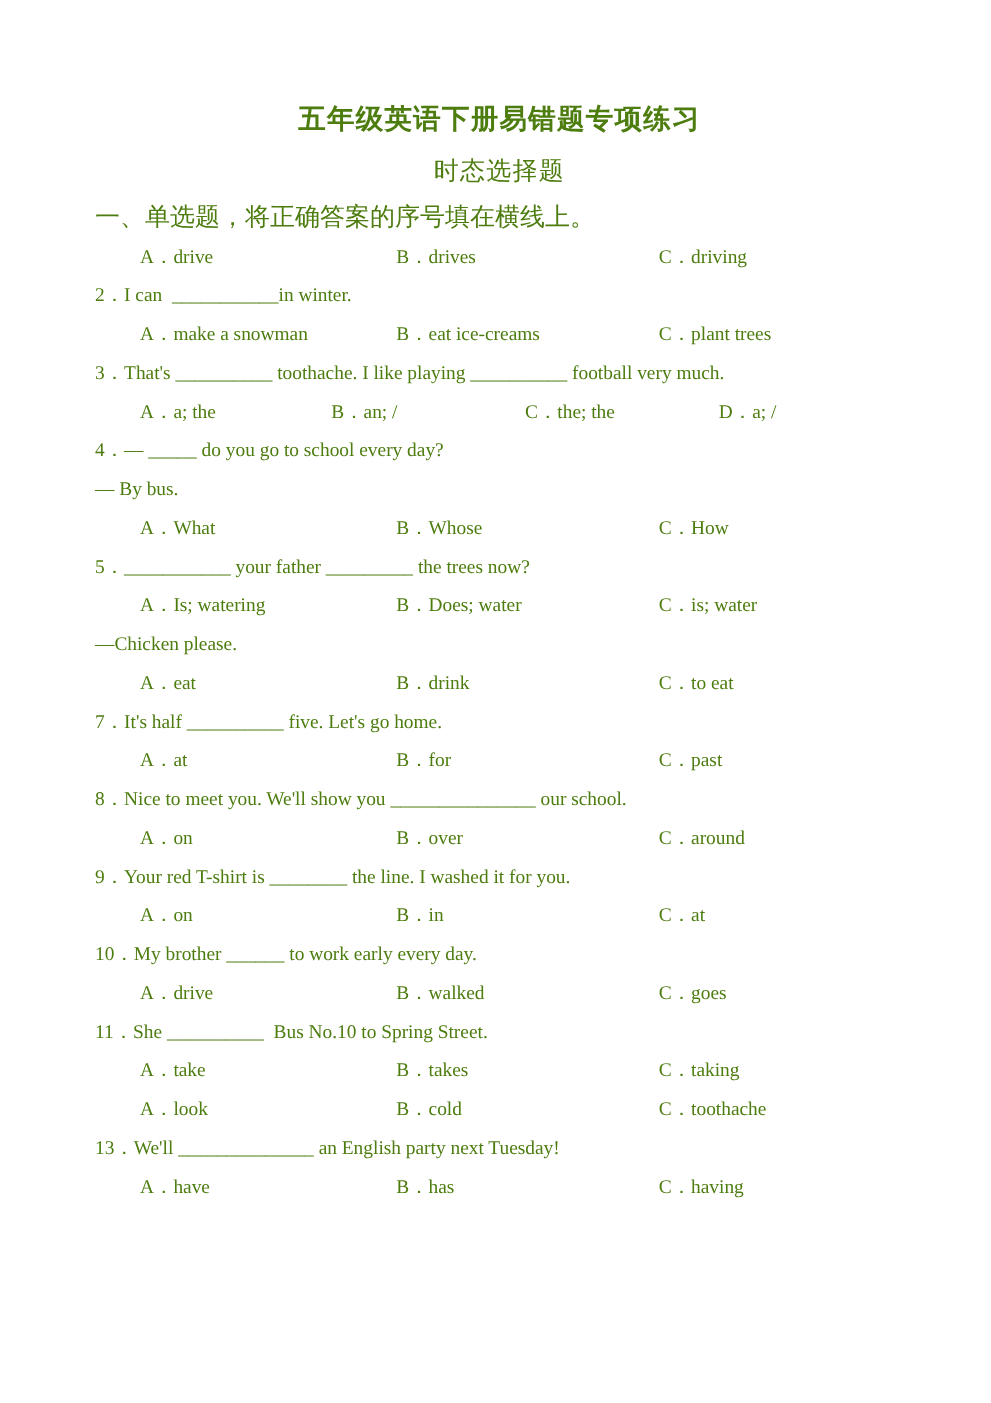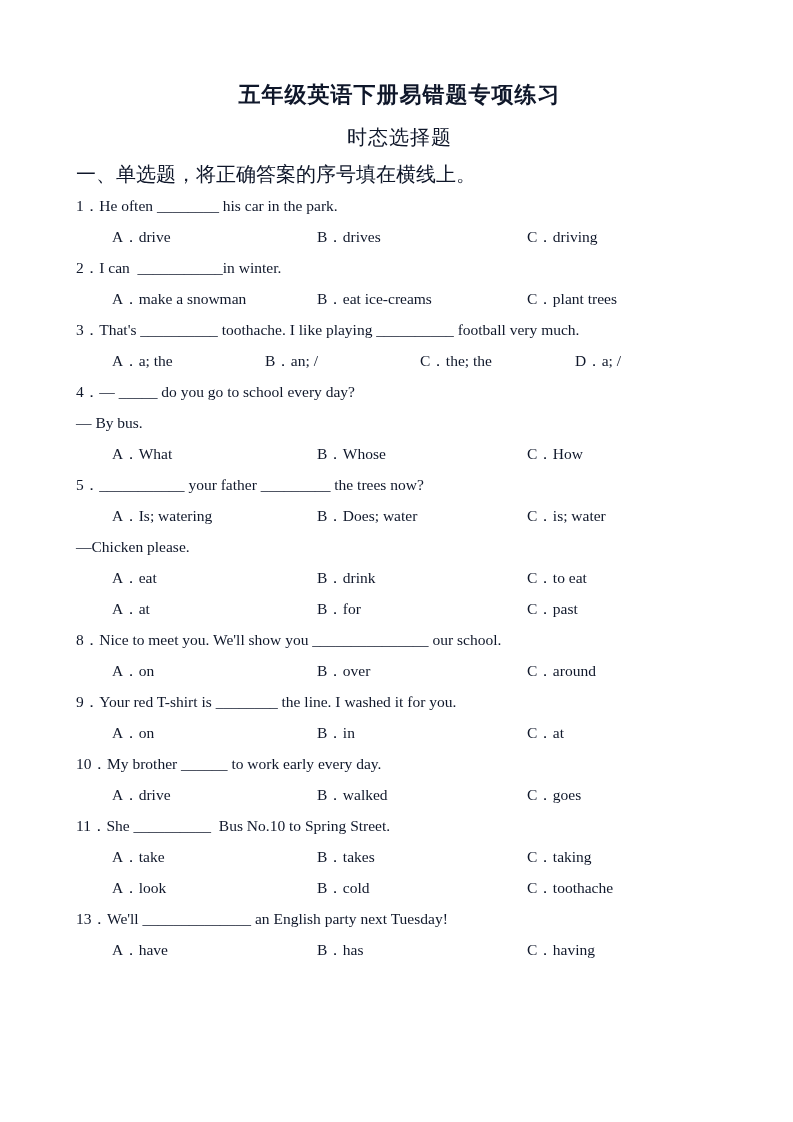--- a/index.html
+++ b/index.html
@@ -1,20 +1,20 @@
 <!DOCTYPE html>
 <html><head>
 <meta charset="utf-8">
 <style>
   html, body { margin: 0; padding: 0; background: #ffffff; }
   .page {
     width: 793px;
     height: 1122px;
     background: #ffffff;
-    color: #0f172a;
+    color: #4d7c0f;
     font-family: "Liberation Serif", "DejaVu Serif", serif;
     position: relative;
     overflow: hidden;
     box-sizing: border-box;
   }
   .content { padding: 0 70px 0 76px; }
   .doc-title {
     margin-top: 82px;
     text-align: center;
     font-size: 22px;
@@ -49,21 +49,20 @@
 </head>
 <body>
 
 <div class="page">
   <div class="content">
     <div class="doc-title">五年级英语下册易错题专项练习</div>
     <div class="doc-subtitle">时态选择题</div>
     <div class="instruction">一、单选题，将正确答案的序号填在横线上。</div>
     <div class="questions">
         <div class="question">
-          <div class="line"><span class="qnum">1</span><span class="qnum-sep">．</span><span class="stem-text">He often ________ his car in the park.</span></div>
           <div class="line opts"><span class="option" style="left: 0px;"><span class="opt-label">A</span><span class="opt-sep">．</span><span class="opt-text">drive</span></span><span class="option" style="left: 205px;"><span class="opt-label">B</span><span class="opt-sep">．</span><span class="opt-text">drives</span></span><span class="option" style="left: 415px;"><span class="opt-label">C</span><span class="opt-sep">．</span><span class="opt-text">driving</span></span></div>
         </div>
         <div class="question">
           <div class="line"><span class="qnum">2</span><span class="qnum-sep">．</span><span class="stem-text">I can  ___________in winter.</span></div>
           <div class="line opts"><span class="option" style="left: 0px;"><span class="opt-label">A</span><span class="opt-sep">．</span><span class="opt-text">make a snowman</span></span><span class="option" style="left: 205px;"><span class="opt-label">B</span><span class="opt-sep">．</span><span class="opt-text">eat ice-creams</span></span><span class="option" style="left: 415px;"><span class="opt-label">C</span><span class="opt-sep">．</span><span class="opt-text">plant trees</span></span></div>
         </div>
         <div class="question">
           <div class="line"><span class="qnum">3</span><span class="qnum-sep">．</span><span class="stem-text">That's __________ toothache. I like playing __________ football very much.</span></div>
           <div class="line opts"><span class="option" style="left: 0px;"><span class="opt-label">A</span><span class="opt-sep">．</span><span class="opt-text">a; the</span></span><span class="option" style="left: 153px;"><span class="opt-label">B</span><span class="opt-sep">．</span><span class="opt-text">an; /</span></span><span class="option" style="left: 308px;"><span class="opt-label">C</span><span class="opt-sep">．</span><span class="opt-text">the; the</span></span><span class="option" style="left: 463px;"><span class="opt-label">D</span><span class="opt-sep">．</span><span class="opt-text">a; /</span></span></div>
         </div>
@@ -74,20 +73,21 @@
         </div>
         <div class="question">
           <div class="line"><span class="qnum">5</span><span class="qnum-sep">．</span><span class="stem-text">___________ your father _________ the trees now?</span></div>
           <div class="line opts"><span class="option" style="left: 0px;"><span class="opt-label">A</span><span class="opt-sep">．</span><span class="opt-text">Is; watering</span></span><span class="option" style="left: 205px;"><span class="opt-label">B</span><span class="opt-sep">．</span><span class="opt-text">Does; water</span></span><span class="option" style="left: 415px;"><span class="opt-label">C</span><span class="opt-sep">．</span><span class="opt-text">is; water</span></span></div>
         </div>
         <div class="question">
           <div class="line cont"><span class="stem-text">—Chicken please.</span></div>
           <div class="line opts"><span class="option" style="left: 0px;"><span class="opt-label">A</span><span class="opt-sep">．</span><span class="opt-text">eat</span></span><span class="option" style="left: 205px;"><span class="opt-label">B</span><span class="opt-sep">．</span><span class="opt-text">drink</span></span><span class="option" style="left: 415px;"><span class="opt-label">C</span><span class="opt-sep">．</span><span class="opt-text">to eat</span></span></div>
         </div>
         <div class="question">
+          <div class="line"><span class="qnum">7</span><span class="qnum-sep">．</span><span class="stem-text">It's half __________ five. Let's go home.</span></div>
           <div class="line opts"><span class="option" style="left: 0px;"><span class="opt-label">A</span><span class="opt-sep">．</span><span class="opt-text">at</span></span><span class="option" style="left: 205px;"><span class="opt-label">B</span><span class="opt-sep">．</span><span class="opt-text">for</span></span><span class="option" style="left: 415px;"><span class="opt-label">C</span><span class="opt-sep">．</span><span class="opt-text">past</span></span></div>
         </div>
         <div class="question">
           <div class="line"><span class="qnum">8</span><span class="qnum-sep">．</span><span class="stem-text">Nice to meet you. We'll show you _______________ our school.</span></div>
           <div class="line opts"><span class="option" style="left: 0px;"><span class="opt-label">A</span><span class="opt-sep">．</span><span class="opt-text">on</span></span><span class="option" style="left: 205px;"><span class="opt-label">B</span><span class="opt-sep">．</span><span class="opt-text">over</span></span><span class="option" style="left: 415px;"><span class="opt-label">C</span><span class="opt-sep">．</span><span class="opt-text">around</span></span></div>
         </div>
         <div class="question">
           <div class="line"><span class="qnum">9</span><span class="qnum-sep">．</span><span class="stem-text">Your red T-shirt is ________ the line. I washed it for you.</span></div>
           <div class="line opts"><span class="option" style="left: 0px;"><span class="opt-label">A</span><span class="opt-sep">．</span><span class="opt-text">on</span></span><span class="option" style="left: 205px;"><span class="opt-label">B</span><span class="opt-sep">．</span><span class="opt-text">in</span></span><span class="option" style="left: 415px;"><span class="opt-label">C</span><span class="opt-sep">．</span><span class="opt-text">at</span></span></div>
         </div>

